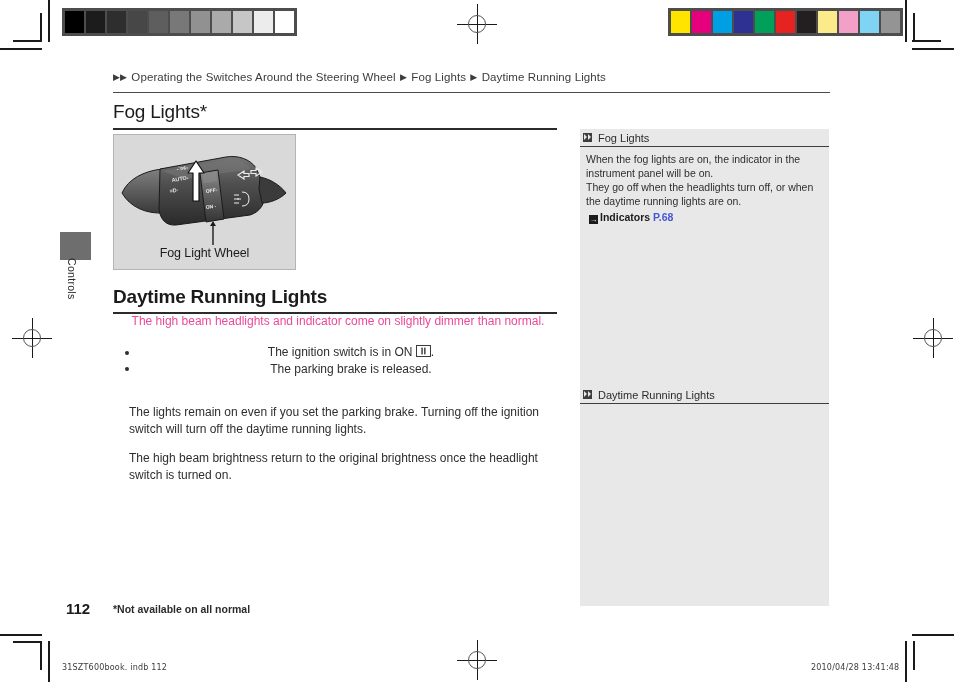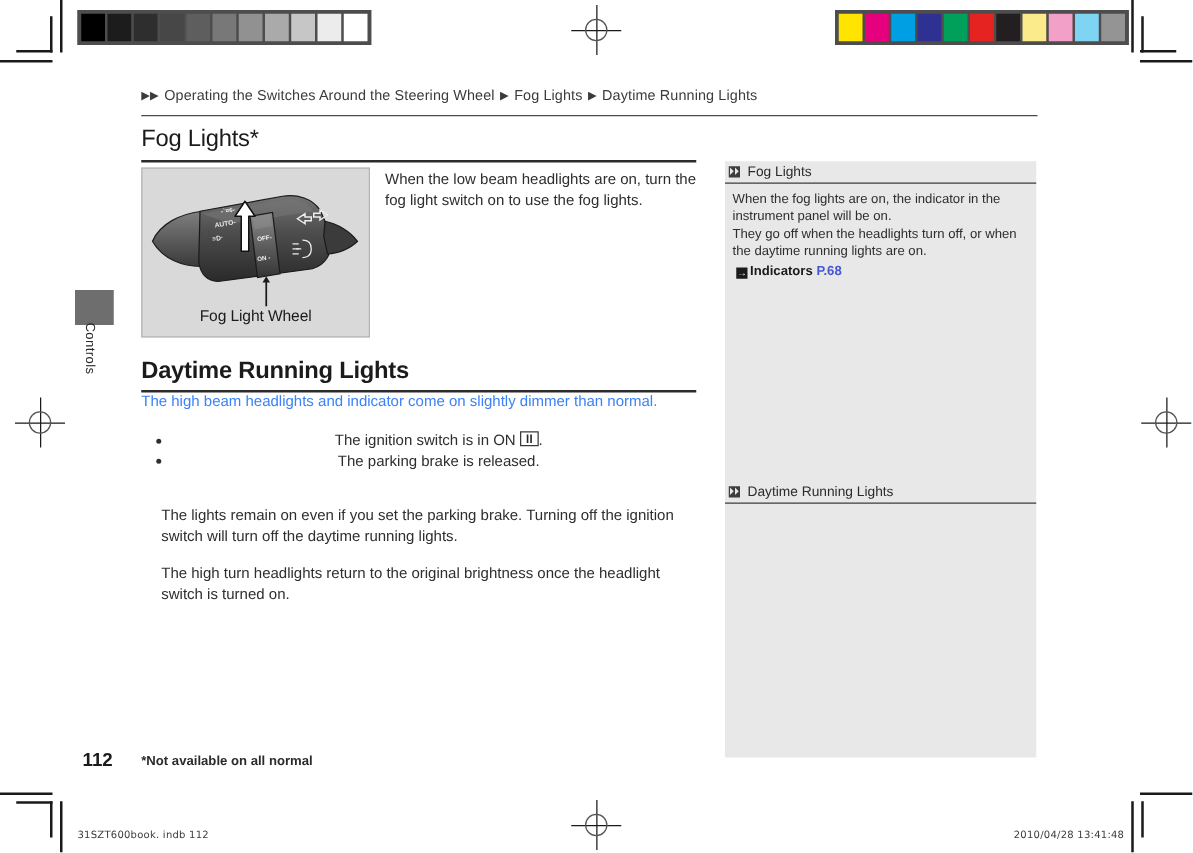--- a/index.html
+++ b/index.html
@@ -129,21 +129,22 @@
     line-height: 17px;
     color: #2e2e2e;
   }
 
   .body-lead {
     position: absolute;
     left: 113px; top: 313px;
     width: 450px;
     font-size: 12px;
     line-height: 17px;
-    color: #3b82f6;
+    color: #ec4899;
+    text-align: center;
   }
 
   .bullets {
     position: absolute;
     left: 122px; top: 344px;
     width: 440px;
     font-size: 12px;
     line-height: 16.5px;
     color: #2e2e2e;
     list-style: none;
@@ -431,21 +432,20 @@
       </g>
 
       <path d="M79 66 L79 38 L74 38 L82 26 L90 38 L85 38 L85 66 Z" fill="#ffffff" stroke="#121212" stroke-width="1.2" stroke-linejoin="round"></path>
 
       <line x1="99" y1="88" x2="99" y2="110" stroke="#1b1b1b" stroke-width="1.4"></line>
       <path d="M99 86 l-3 5 l6 0 Z" fill="#1b1b1b"></path>
     </svg>
     <div class="figure-caption">Fog Light Wheel</div>
   </div>
 
-  <div class="intro-text">When the low beam headlights are on, turn the fog light switch on to use the fog lights.</div>
 
   <h1 class="section-title-2">Daytime Running Lights</h1>
   <div class="title-rule-2"></div>
 
   <div class="body-lead">The high beam headlights and indicator come on slightly dimmer than normal.</div>
 
   <ul class="bullets">
     <li>
       <span class="dot"></span>
       <span>The ignition switch is in ON </span><span class="glyph-box"><svg width="9" height="10" viewBox="0 0 9 10">
@@ -453,21 +453,21 @@
             <rect x="5.2" y="1.6" width="1.3" height="6.8" fill="#262626"></rect>
           </svg></span><span>.</span>
     </li>
     <li>
       <span class="dot"></span>
       <span>The parking brake is released.</span>
     </li>
   </ul>
 
   <div class="para">The lights remain on even if you set the parking brake. Turning off the ignition switch will turn off the daytime running lights.</div>
-  <div class="para second">The high turn headlights return to the original brightness once the headlight switch is turned on.</div>
+  <div class="para second">The high beam brightness return to the original brightness once the headlight switch is turned on.</div>
 
   <div class="thumb-tab"></div>
   <div class="thumb-label">Controls</div>
 
   <div class="sidebar">
     <div>
       <div class="note-head">
         <span class="marker"></span>
         <span>Fog Lights</span>
       </div>

